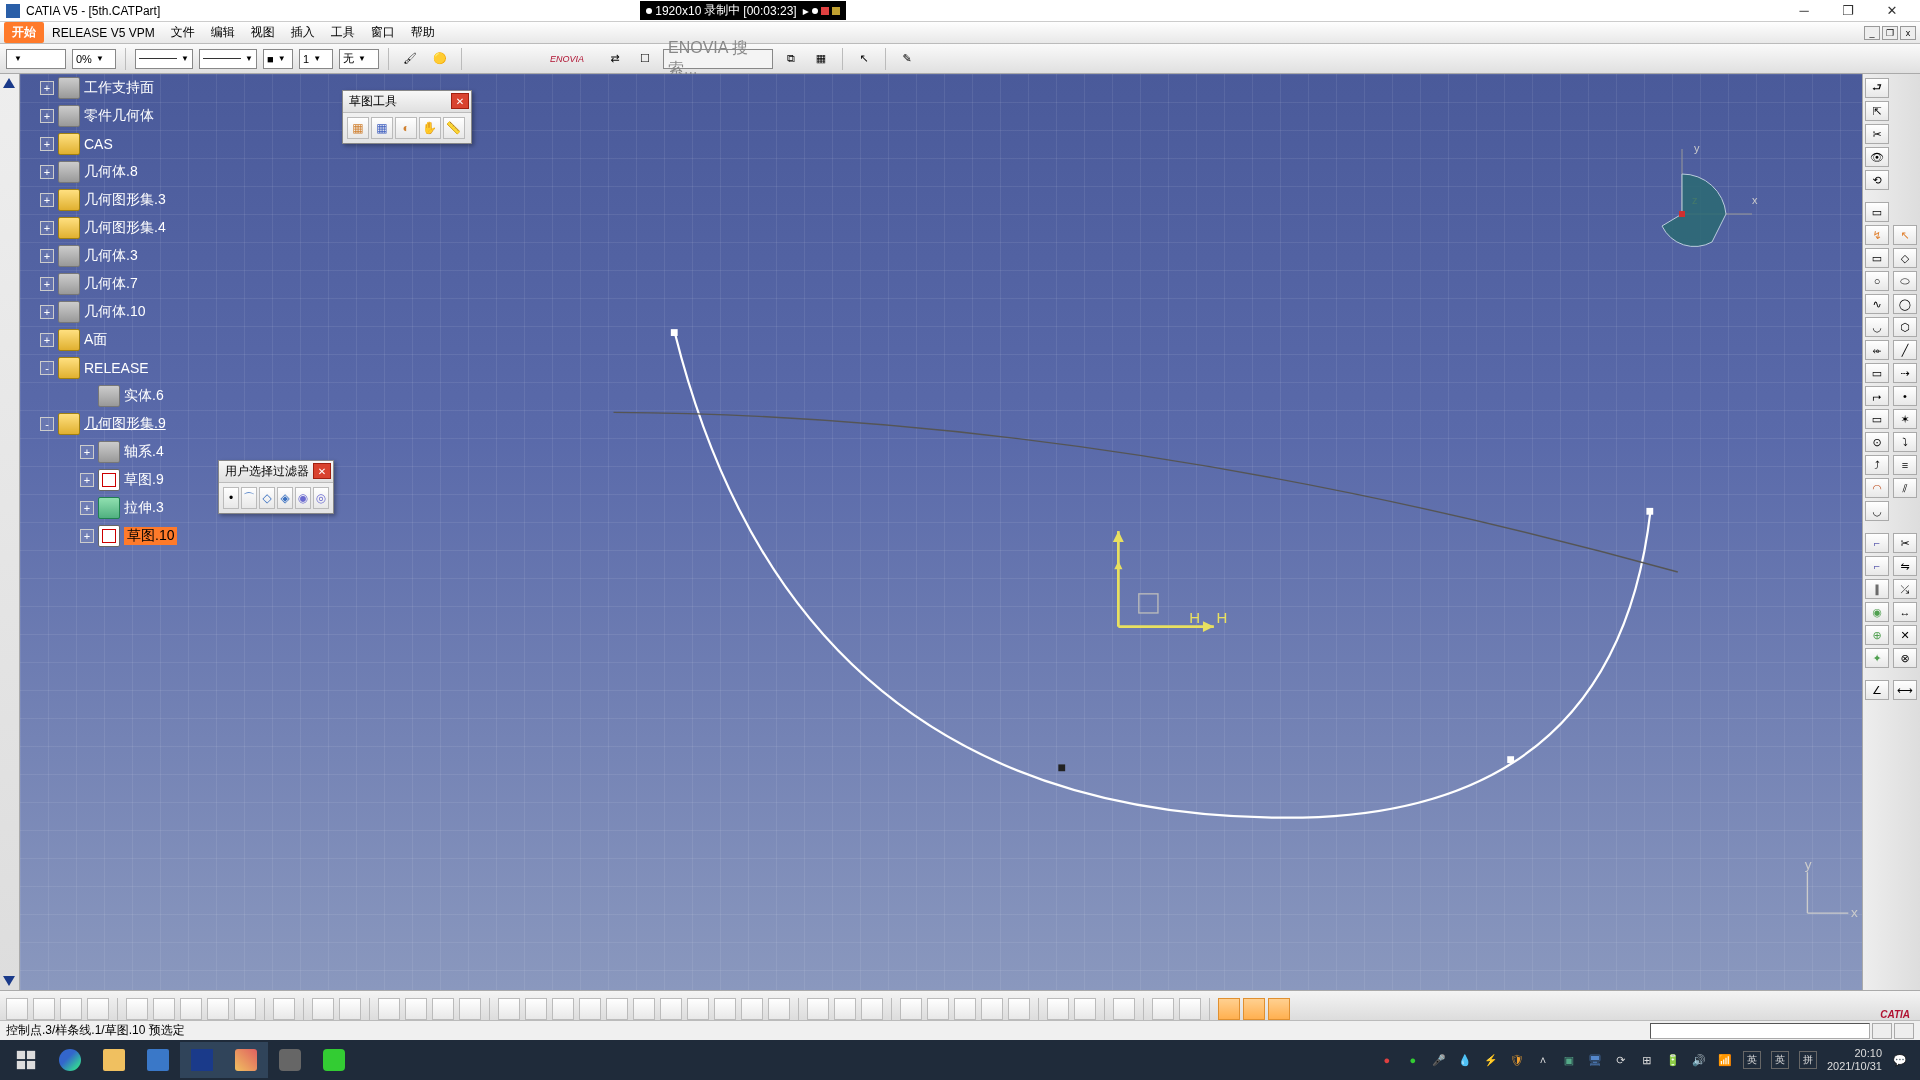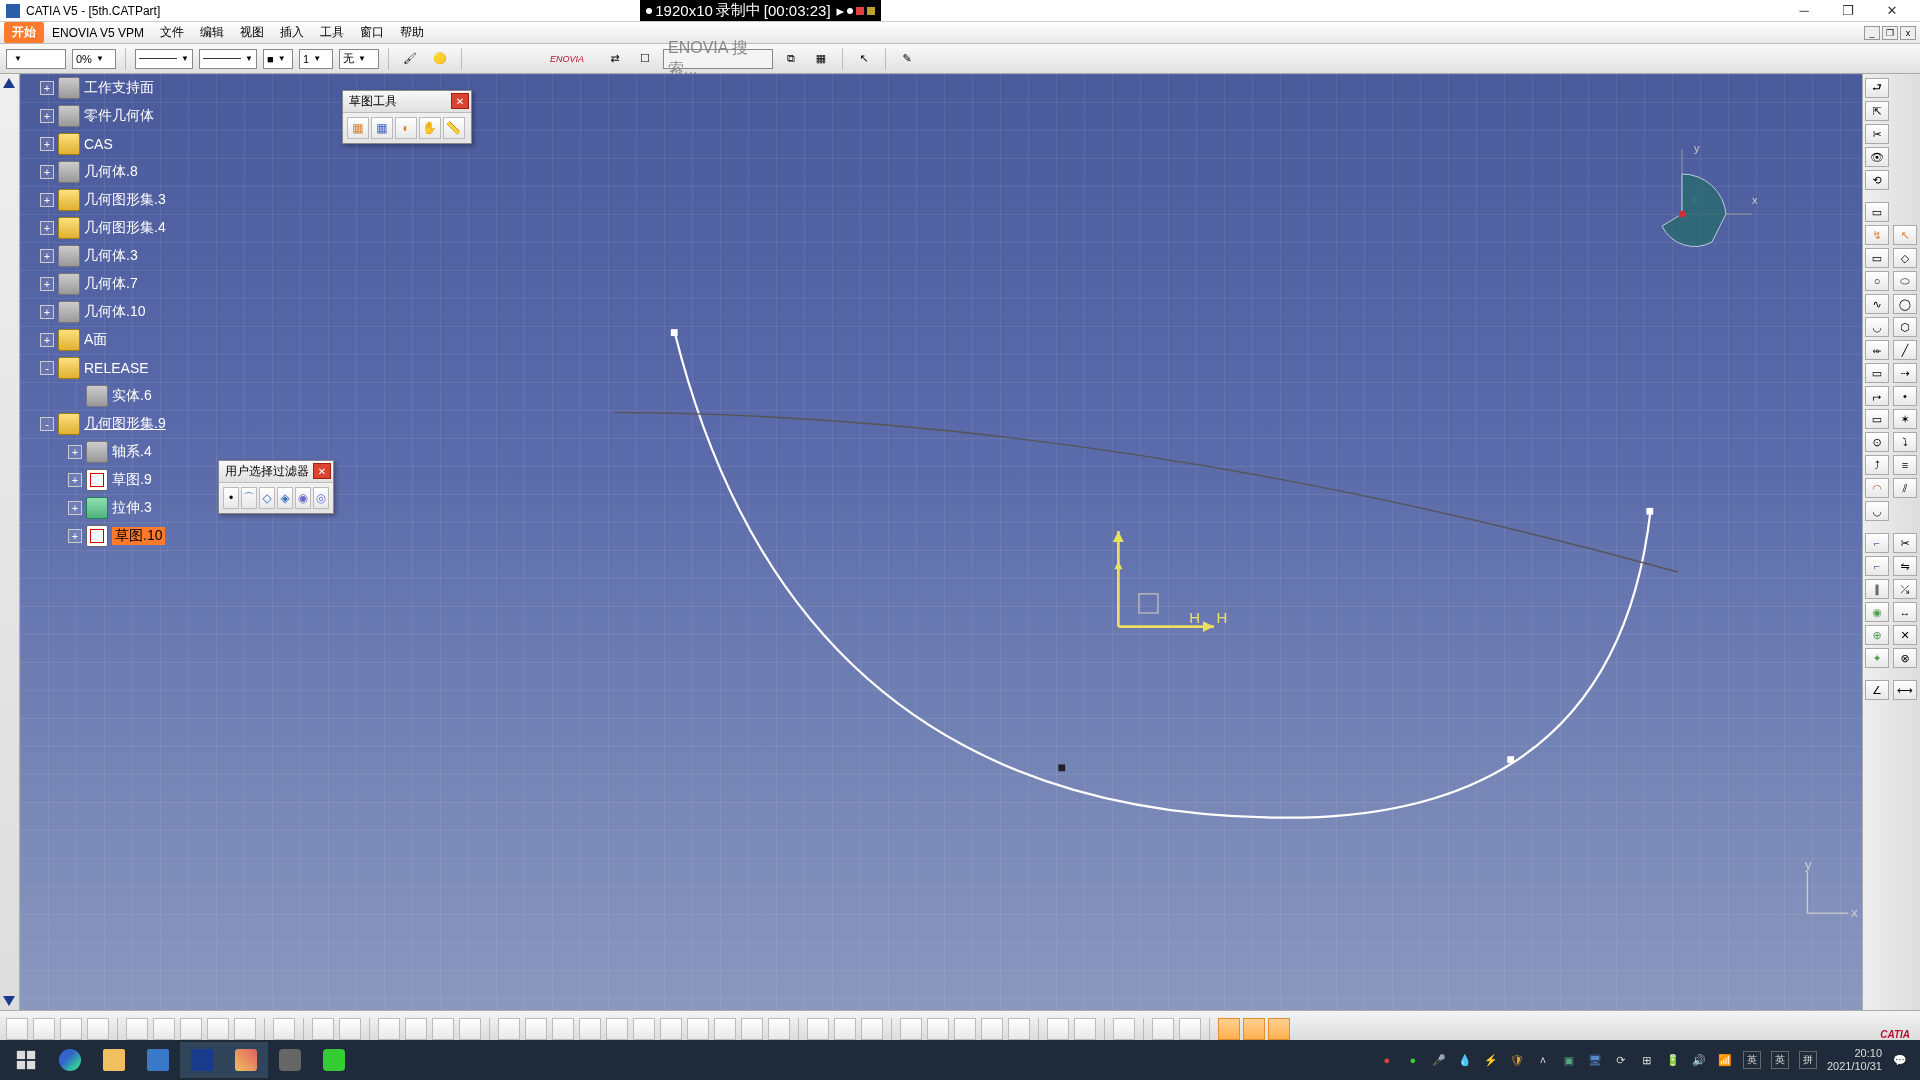--- a/index.html
+++ b/index.html
@@ -3,21 +3,21 @@
 <meta charset="utf-8">
 <style>
 * { box-sizing: border-box; margin: 0; padding: 0; font-family: "Microsoft YaHei", Arial, sans-serif; }
 html, body { width: 1920px; height: 1080px; overflow: hidden; background: #f0f0f0; }
 .window { width: 100%; height: 100%; display: flex; flex-direction: column; }
 
 
 .titlebar { height: 22px; background: #fff; display: flex; align-items: center; padding: 0 6px; font-size: 12px; border-bottom: 1px solid #ccc; }
 .titlebar .app-icon { width: 14px; height: 14px; background: #2a5fa8; margin-right: 6px; }
 .titlebar .title { flex: 0 0 auto; }
-.titlebar .rec-badge { margin-left: 480px; background: #000; color: #fff; font-size: 15px; padding: 1px 6px; display: flex; align-items: center; gap: 3px; }
+.titlebar .rec-badge { margin-left: 480px; background: #000; color: #fff; font-size: 12px; padding: 1px 6px; display: flex; align-items: center; gap: 3px; }
 .titlebar .rec-badge .rec-dot { width: 6px; height: 6px; background: #fff; border-radius: 50%; }
 .titlebar .rec-badge .rec-sq { width: 8px; height: 8px; background: #e04040; }
 .titlebar .rec-badge .rec-sq2 { width: 8px; height: 8px; background: #c0a030; }
 .titlebar .spacer { flex: 1; }
 .titlebar .winbtn { width: 44px; height: 20px; display: flex; align-items: center; justify-content: center; font-size: 13px; color: #333; cursor: pointer; }
 
 
 .menubar { height: 22px; background: linear-gradient(#fefefe,#e8e8e8); display: flex; align-items: center; font-size: 12px; padding: 0 4px; border-bottom: 1px solid #bbb; }
 .menubar .menuitem { padding: 2px 8px; cursor: pointer; }
 .menubar .menuitem.start { background: #ff7a2a; color: #fff; font-weight: bold; border-radius: 2px; }
@@ -48,21 +48,21 @@
 .tree .exp { width: 14px; height: 14px; border: 1px solid #ccc; background: rgba(255,255,255,0.1); display: flex; align-items: center; justify-content: center; font-size: 11px; line-height: 1; color: #fff; }
 .tree .nodeicon { width: 22px; height: 22px; background: linear-gradient(#ffb060,#e07020); border: 1px solid #a05010; border-radius: 2px; }
 .tree .nodeicon.grey { background: linear-gradient(#ccc,#999); border-color: #777; }
 .tree .nodeicon.yel { background: linear-gradient(#ffe080,#e0b030); border-color: #a08010; }
 .tree .nodeicon.sk { background: #fff; border-color: #666; position: relative; }
 .tree .nodeicon.sk::after { content: ""; position: absolute; inset: 3px; border: 1px solid #c00; }
 .tree .nodeicon.ext { background: linear-gradient(#90e0b0,#50b080); border-color: #208050; }
 .tree .label { white-space: nowrap; }
 .tree .label.ul { text-decoration: underline; }
 .tree .label.sel { background: #ff7a2a; color: #000; padding: 0 3px; }
-.tree .indent1 { margin-left: 28px; }
+.tree .indent1 { margin-left: 40px; }
 
 
 .floatwin { position: absolute; background: linear-gradient(#fafafa,#e4e4e4); border: 1px solid #888; box-shadow: 2px 2px 4px rgba(0,0,0,0.3); }
 .floatwin .fhead { height: 22px; background: linear-gradient(#f8f8f8,#e0e0e0); display: flex; align-items: center; padding: 0 6px; font-size: 12px; border-bottom: 1px solid #bbb; position: relative; }
 .floatwin .fclose { position: absolute; right: 2px; top: 2px; width: 18px; height: 16px; background: #d9432f; color: #fff; font-size: 10px; display: flex; align-items: center; justify-content: center; border: 1px solid #a02010; }
 .floatwin .fbody { padding: 4px; display: flex; gap: 2px; }
 .floatwin .ftool { width: 22px; height: 22px; border: 1px solid #bbb; background: linear-gradient(#fff,#e8e8e8); display: flex; align-items: center; justify-content: center; font-size: 12px; }
 
 
 .sketch-svg { position: absolute; inset: 0; }
@@ -116,21 +116,21 @@
       <span class="rec-sq2"></span>
     </div>
     <div class="spacer"></div>
     <div class="winbtn">─</div>
     <div class="winbtn">❐</div>
     <div class="winbtn">✕</div>
   </div>
 
   <div class="menubar">
     <div class="menuitem start">开始</div>
-    <div class="menuitem">ENOVIA V5 VPM</div>
+    <div class="menuitem">RELEASE V5 VPM</div>
     <div class="menuitem">文件</div>
     <div class="menuitem">编辑</div>
     <div class="menuitem">视图</div>
     <div class="menuitem">插入</div>
     <div class="menuitem">工具</div>
     <div class="menuitem">窗口</div>
     <div class="menuitem">帮助</div>
     <div class="mdi">
       <div class="mdibtn">_</div>
       <div class="mdibtn">❐</div>
@@ -464,20 +464,26 @@
     <div class="bt"></div>
     <div class="bsep"></div>
     <div class="btgroup-accent" style="display:flex;gap:3px">
       <div class="bt"></div>
       <div class="bt"></div>
       <div class="bt"></div>
     </div>
     <div class="logo">CATIA</div>
   </div>
 
+  <div class="statusbar">
+    <span>控制点.3/样条线.1/草图.10 预选定</span>
+    <div class="stinput"></div>
+    <div class="stbtn"></div>
+    <div class="stbtn"></div>
+  </div>
 
   <div class="taskbar">
     <div class="tsk">
         <svg viewBox="0 0 24 24">
           <rect x="2" y="2" width="9" height="9" fill="#ddd"></rect>
           <rect x="13" y="2" width="9" height="9" fill="#ddd"></rect>
           <rect x="2" y="13" width="9" height="9" fill="#ddd"></rect>
           <rect x="13" y="13" width="9" height="9" fill="#ddd"></rect>
         </svg>
       </div>

